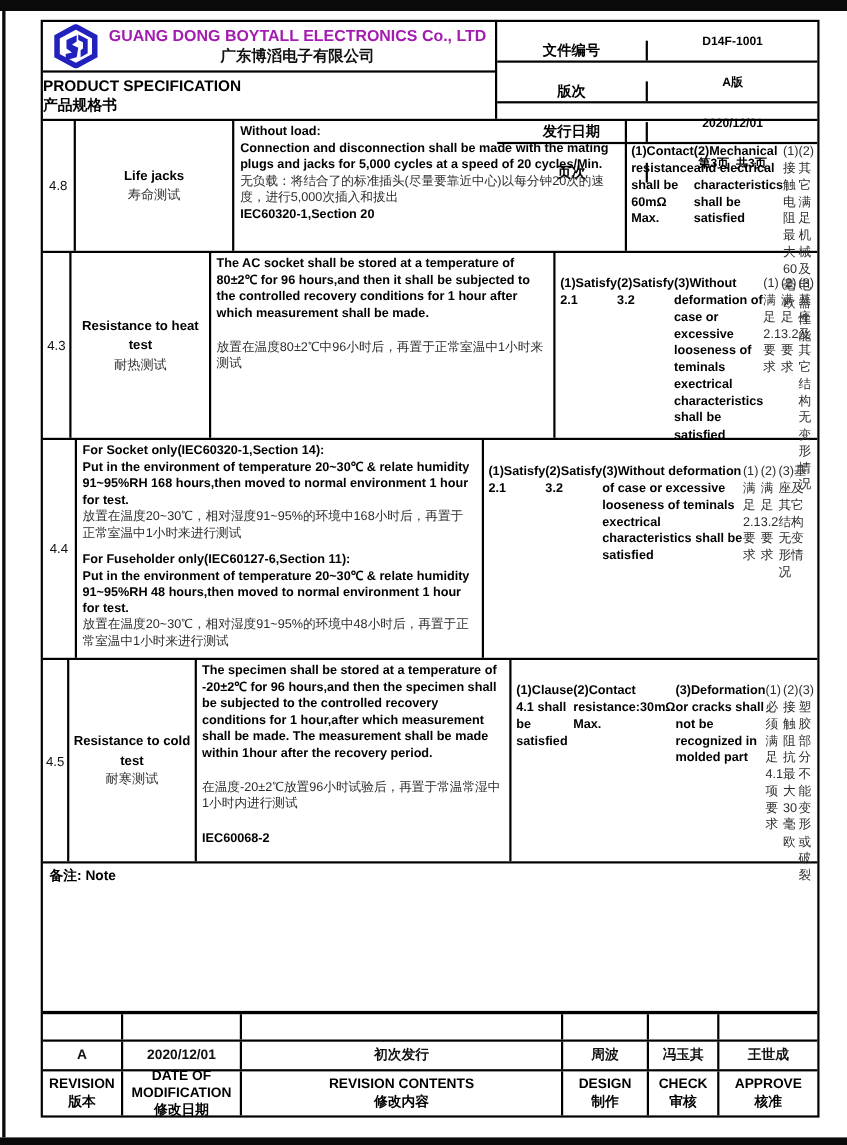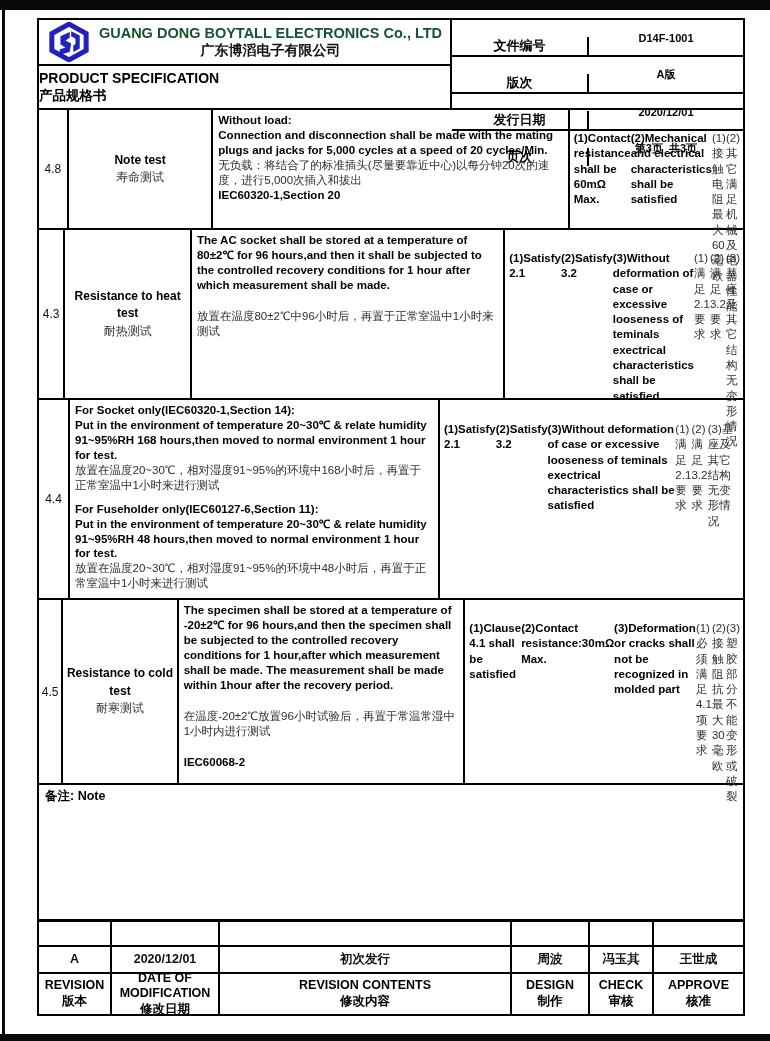--- a/index.html
+++ b/index.html
@@ -10,21 +10,21 @@
   .bar-left   { position:absolute; left:2px; top:10px; width:3px; height:1024px; background:#0a0a0a; }
 
   .sheet { position:absolute; left:37px; top:18px; width:708px; border:2px solid #000; background:#fff; }
 
   
   .hdr { display:flex; height:90px; border-bottom:2px solid #000; }
   .hdr-left { width:413px; border-right:2px solid #000; display:flex; flex-direction:column; }
   .hdr-company { height:46px; border-bottom:2px solid #000; display:flex; align-items:center; padding-left:8px; }
   .logo { width:44px; height:40px; flex:0 0 44px; }
   .company-text { flex:1; text-align:center; line-height:1.25; }
-  .company-en { font-size:14.5px; font-weight:bold; color:#14532d; }
+  .company-en { font-size:14.5px; font-weight:bold; color:#a21caf; }
   .company-cn { font-size:14px; font-weight:bold; color:#111; }
   .hdr-title { flex:1; display:flex; flex-direction:column; justify-content:center; text-align:left; line-height:1.3; }
   .title-en { font-size:14px; font-weight:bold; }
   .title-cn { font-size:13.5px; font-weight:bold; }
   .hdr-right { flex:1; display:flex; flex-direction:column; }
   .info-row { flex:1; display:flex; border-bottom:2px solid #000; }
   .info-row:last-child { border-bottom:none;text-align:right; }
   .info-label { width:137px; border-right:2px solid #000; display:flex; align-items:center; justify-content:center; font-weight:bold; font-size:13px;margin-top:17px; }
   .info-value { flex:1; display:flex; align-items:center; justify-content:center; font-weight:bold; font-size:11px; white-space:pre; }
 
@@ -101,21 +101,21 @@
       <div class="info-row">
         <div class="info-label">页次</div>
         <div class="info-value">第3页  共3页</div>
       </div>
     </div>
   </div>
 
   <div class="srow h-42">
     <div class="c-no">4.8</div>
     <div class="c-name">
-      <div class="en">Note test</div>
+      <div class="en">Life jacks</div>
       <div class="cn">寿命测试</div>
     </div>
     <div class="c-desc">
         <div class="ln b">Without load:</div>
         <div class="ln b">Connection and disconnection shall be made with the mating plugs and jacks for 5,000 cycles at a speed of 20 cycles/Min.</div>
         <div class="ln n">无负载：将结合了的标准插头(尽量要靠近中心)以每分钟20次的速度，进行5,000次插入和拔出</div>
         <div class="ln b">IEC60320-1,Section 20</div>
       </div>
     <div class="c-req">
         <div class="ln b">(1)Contact resistance shall be 60mΩ Max.</div>

